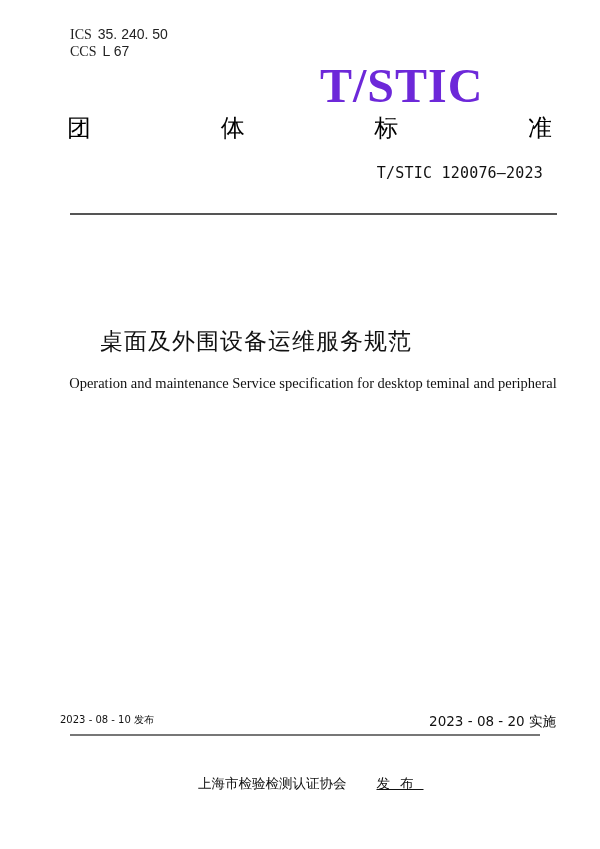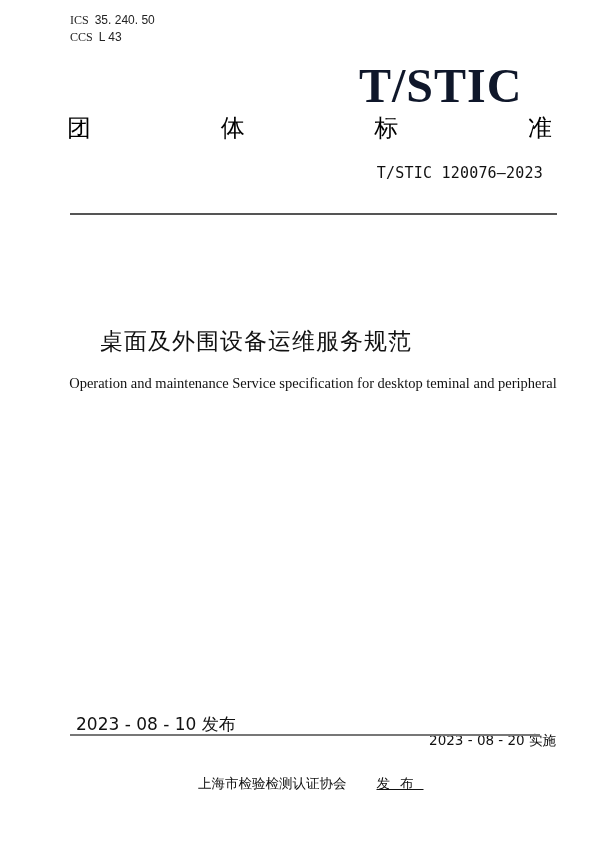--- a/index.html
+++ b/index.html
@@ -12,41 +12,40 @@
       height: 849px;
       position: relative;
       overflow: hidden;
       color: #111111;
       font-family: "DejaVu Sans", sans-serif;
     }
     .abs { position: absolute; }
 
     .class-codes {
       left: 70px;
-      top: 12px;
+      top: 26px;
       font-family: "Liberation Serif", serif;
-      font-size: 12px;
+      font-size: 14px;
       line-height: 17px;
       color: #222;
     }
     .class-codes .row span.code {
       font-family: "Liberation Sans", sans-serif;
       margin-left: 6px;
     }
 
     .logo {
       left: 320px;
       top: 58px;
       font-family: "Liberation Serif", serif;
       font-weight: bold;
       font-size: 48px;
       letter-spacing: 1px;
-      color: #0f172a;
+      color: #6d28d9;
       line-height: 56px;
-      margin-left: 39px;
     }
 
     .std-type {
       left: 67px;
       top: 112px;
       width: 485px;
       display: flex;
       justify-content: space-between;
       font-family: "DejaVu Sans", sans-serif;
       font-size: 24px;
@@ -86,29 +85,29 @@
       left: 0;
       top: 375px;
       width: 626px;
       text-align: center;
       font-family: "Liberation Serif", serif;
       font-size: 14.5px;
       color: #111;
     }
 
     .date-publish {
-      left: 76px;
+      left: 60px;
       top: 713px;
       font-family: "DejaVu Sans", sans-serif;
-      font-size: 17px;
+      font-size: 10px;
       color: #111;
     }
     .date-implement {
       right: 44px;
-      top: 732px;
+      top: 713px;
       font-family: "DejaVu Sans", sans-serif;
       font-size: 13.5px;
       color: #111;
     }
 
     .rule-bottom {
       left: 70px;
       top: 734px;
       width: 470px;
       height: 2px;
@@ -130,21 +129,21 @@
     }
   </style>
 </head>
 <body>
 
 <div class="abs class-codes">
   <div class="row">
     <span>ICS</span><span class="code">35. 240. 50</span>
   </div>
   <div class="row">
-    <span>CCS</span><span class="code">L 43</span>
+    <span>CCS</span><span class="code">L 67</span>
   </div>
 </div>
 
 <div class="abs logo">T/STIC</div>
 
 <div class="abs std-type">
   <span>团</span>
   <span>体</span>
   <span>标</span>
   <span>准</span>

